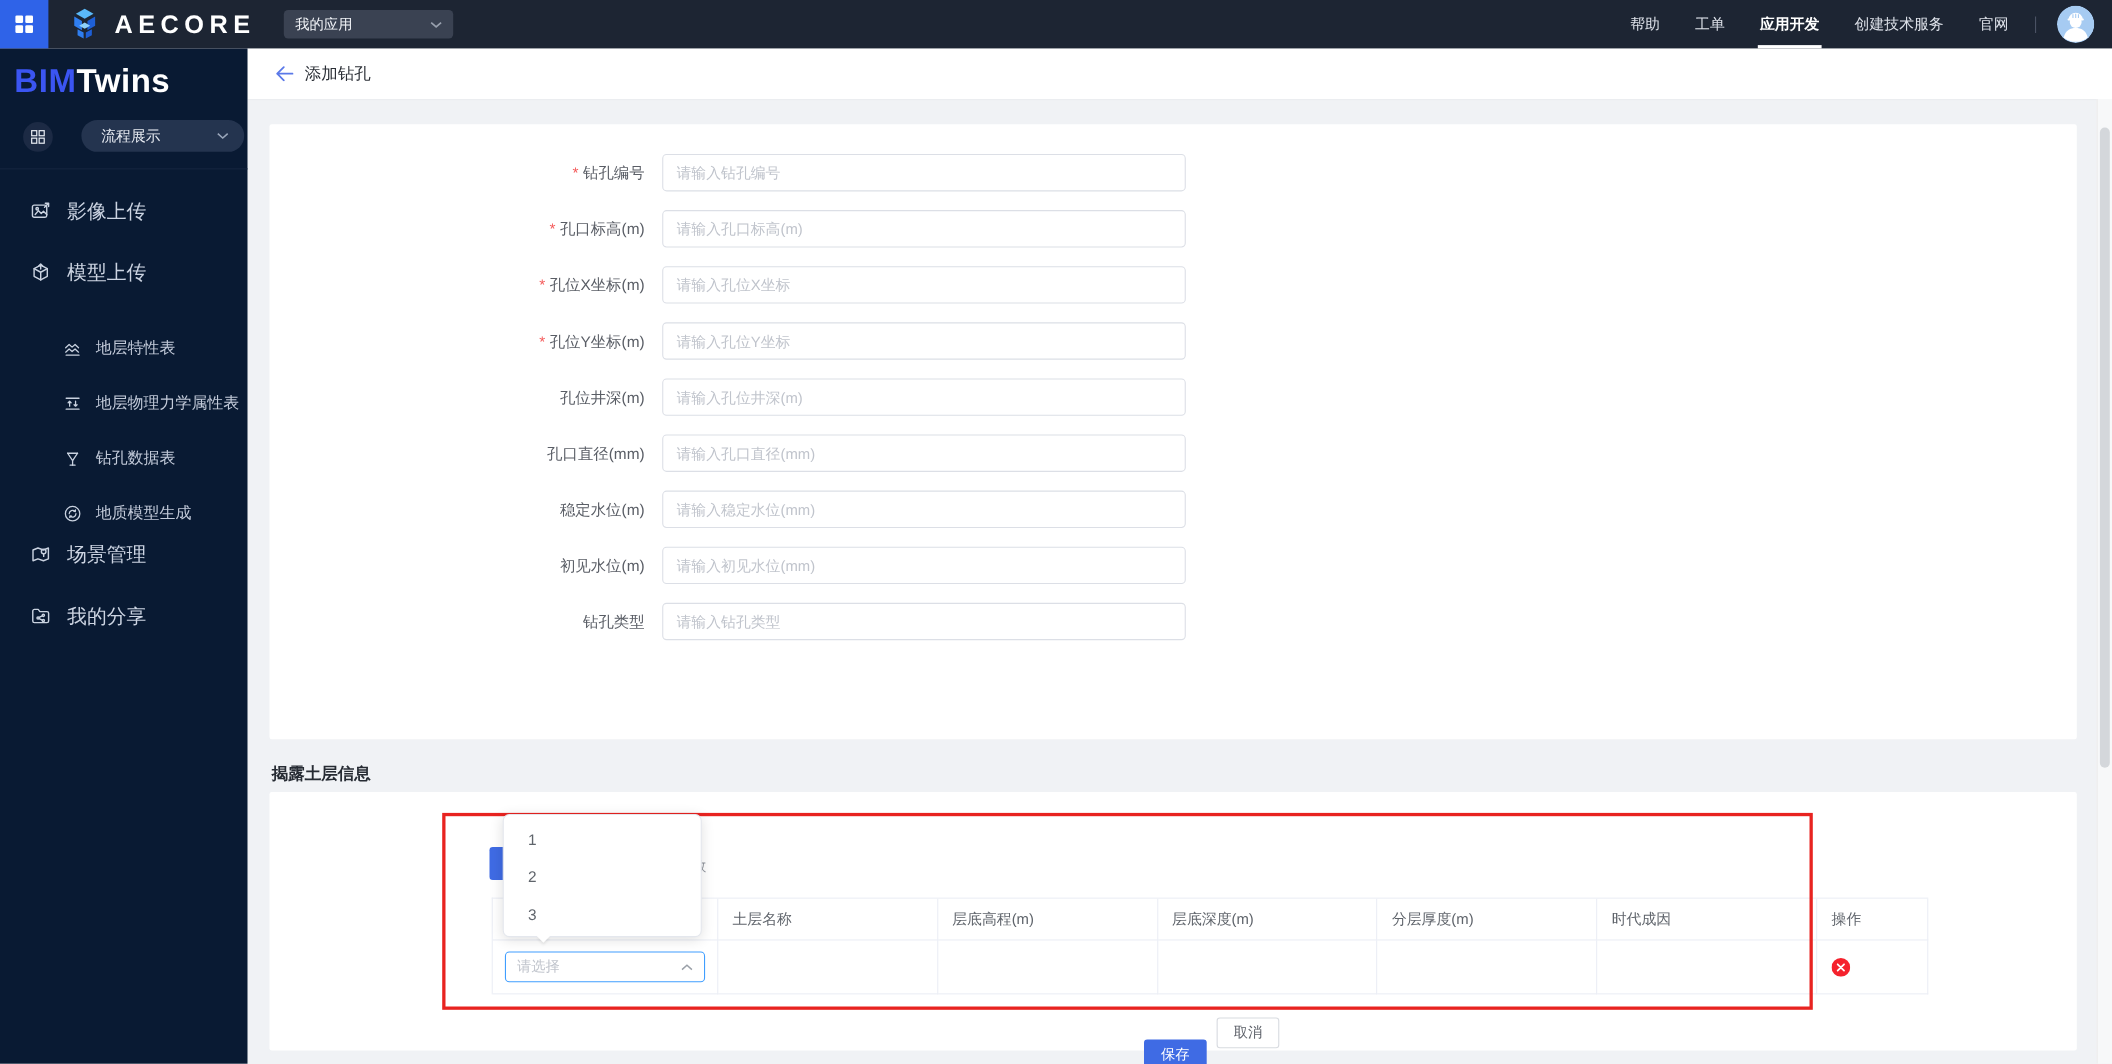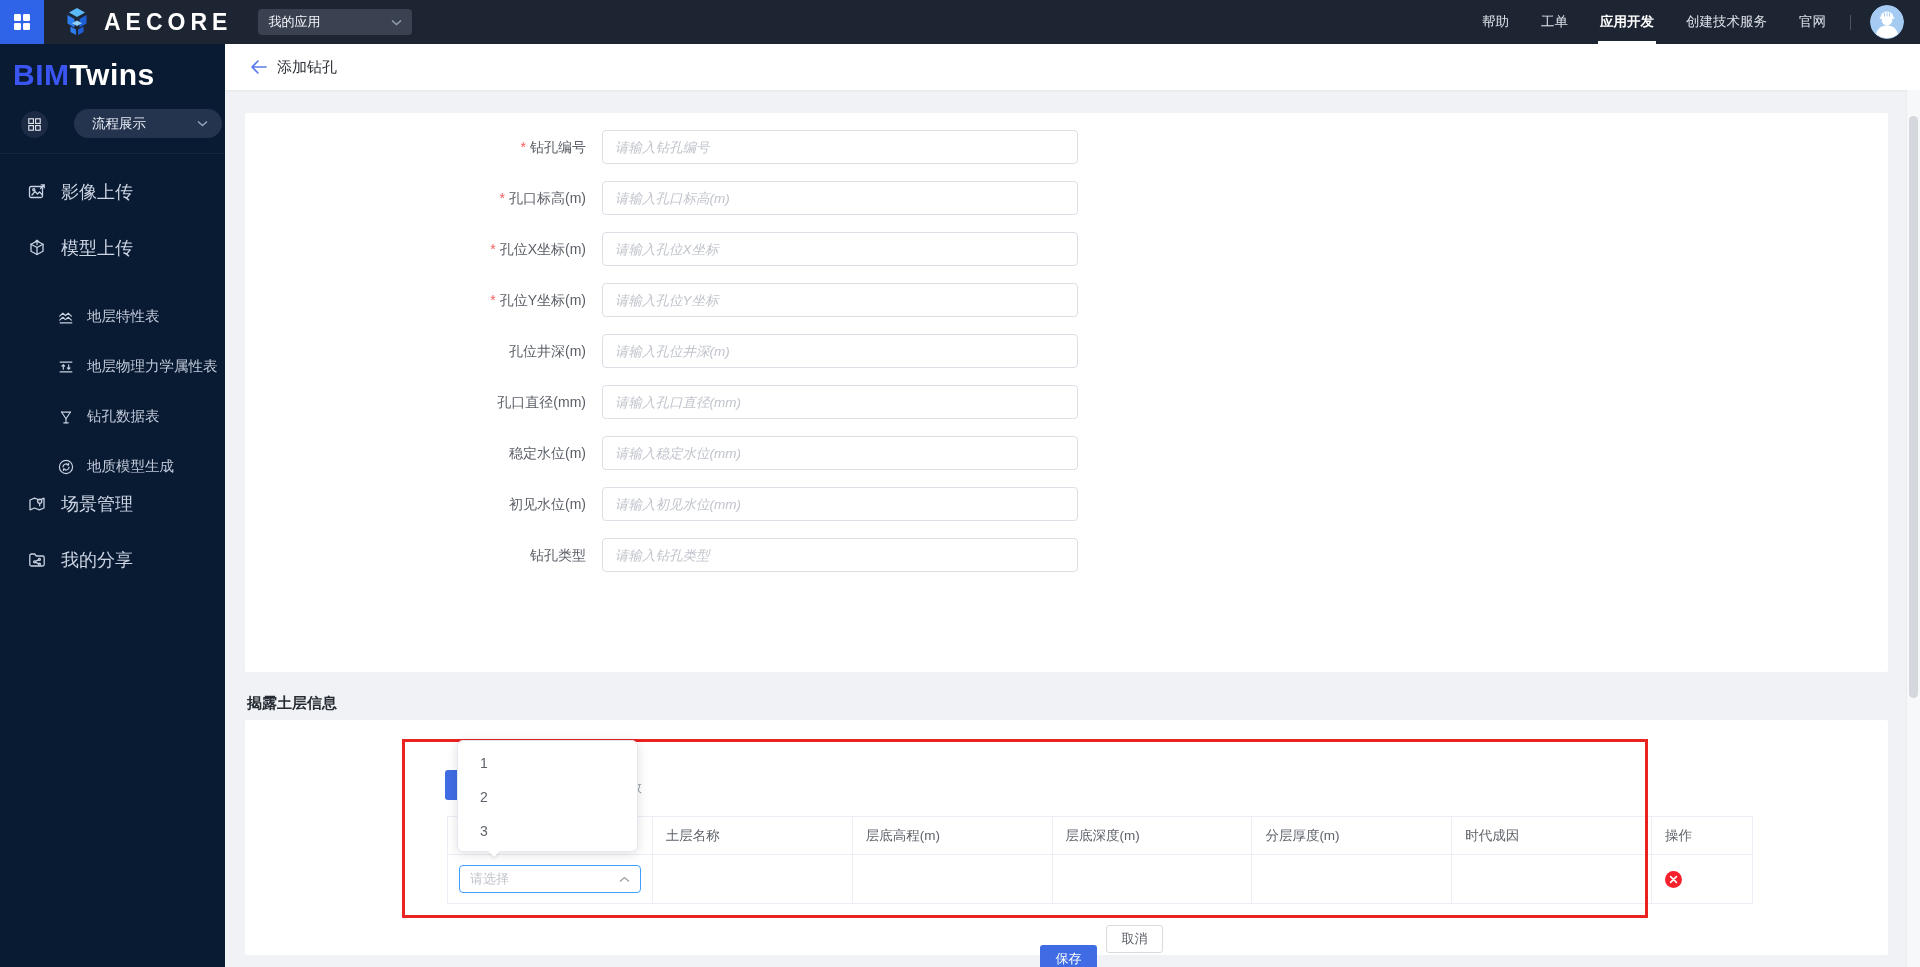--- a/index.html
+++ b/index.html
@@ -50,28 +50,28 @@
 
   
   .main { position:absolute; left:225px; top:44px; width:1695px; height:923px;
     background:#f0f2f5; }
   .page-header { position:absolute; left:0; top:0; width:1695px; height:46px; background:#fff;
     display:flex; align-items:center; padding-left:25px; box-shadow:0 1px 2px rgba(0,0,0,0.05); }
   .back { display:flex; align-items:center; cursor:pointer; }
   .page-title { margin-left:10px; font-size:15px; color:#2b2f36; }
 
   .card { position:absolute; background:#fff; border-radius:2px; }
-  .card1 { left:20px; top:69px; width:1643px; height:559px; padding-top:17px; }
+  .card1 { left:20px; top:69px; width:1643px; height:559px; padding-top:27px; }
   .frow { height:34px; margin-bottom:17px; display:flex; }
   .flabel { width:357px; padding-right:16px; text-align:right; font-size:14px;
     color:#5a5e66; line-height:34px; white-space:nowrap; }
   .req { color:#f45b5b; margin-right:4px; }
   .finput { width:476px; height:34px; border:1px solid #dcdfe6; border-radius:4px;
     padding:0 12px; font-size:13.5px; color:#333; outline:none;
-    font-family:"Liberation Sans","DejaVu Sans",sans-serif;font-style:italic; }
+    font-family:"Liberation Sans","DejaVu Sans",sans-serif; }
   .finput::placeholder { color:#c0c4cc; }
 
   .section-title { position:absolute; left:22px; top:650px; font-size:15px;
     font-weight:bold; color:#262b33; }
 
   .card2 { left:20px; top:676px; width:1643px; height:235px; }
   .add-btn { position:absolute; left:200px; top:50px; width:88px; height:30px;
     background:#3f6be4; border-radius:3px; color:#fff; font-size:13.5px;
     display:flex; align-items:center; justify-content:center; cursor:pointer; z-index:1; }
   .hint { position:absolute; left:306px; top:59px; font-size:13px; color:#8f949c;

